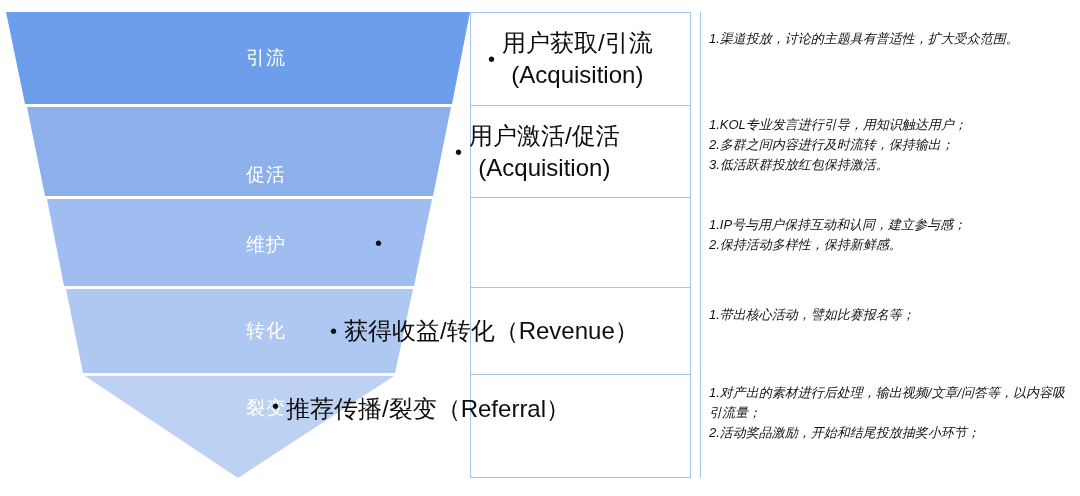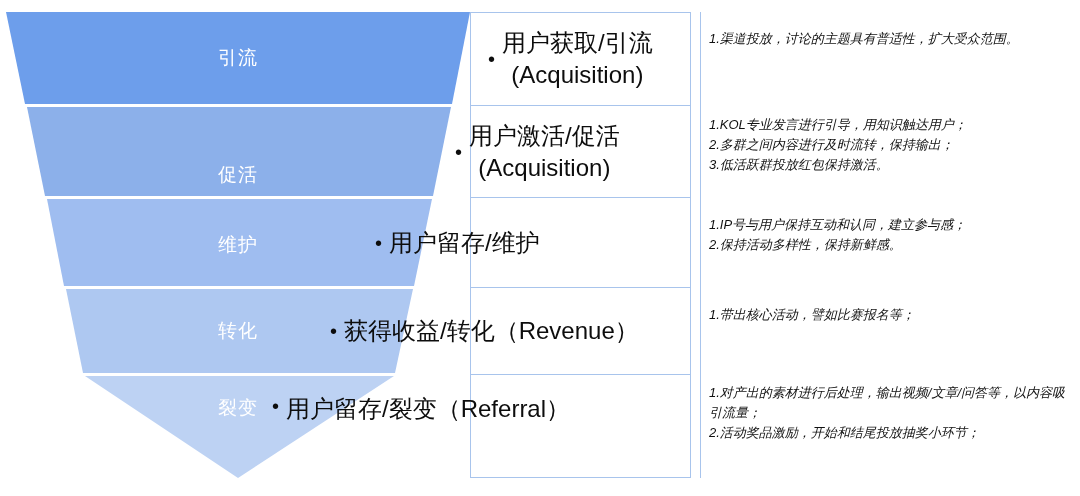--- a/index.html
+++ b/index.html
@@ -14,20 +14,21 @@
   
   #funnel{position:absolute;left:0;top:0;width:480px;height:496px;}
   .funnel-label{
     position:absolute;
     color:#ffffff;
     font-size:19px;
     letter-spacing:1px;
     white-space:nowrap;
     transform:translate(-50%,-50%);
     text-align:center;
+    margin-left:28px;
   }
 
   
   #mid-col{
     position:absolute;
     left:470px;top:12px;
     width:221px;height:466px;
     border:1px solid #a8c4ec;
     box-sizing:border-box;
     pointer-events:none;
@@ -115,35 +116,34 @@
     <span class="bullet">•</span>
     <span class="mid-text">
       <span>用户激活/促活</span>
       <span class="mid-l2">(Acquisition)</span>
     </span>
   </div>
 
   <div class="mid-cell" style="left:375px;top:198px;width:318px;height:89px;justify-content:flex-start;padding-left:0">
     <span class="bullet">•</span>
     <span class="mid-text">
-      <span>用户留存/维护</span>
     </span>
   </div>
 
   <div class="mid-cell" style="left:330px;top:288px;width:363px;height:86px;justify-content:flex-start;padding-left:0">
     <span class="bullet">•</span>
     <span class="mid-text">
       <span>获得收益/转化</span><span>（Revenue）</span>
     </span>
   </div>
 
   <div class="mid-cell" style="left:272px;top:375px;width:421px;height:103px;justify-content:flex-start;padding-left:0;align-items:flex-start;padding-top:18px">
     <span class="bullet">•</span>
     <span class="mid-text">
-      <span>用户留存/裂变</span><span>（Referral）</span>
+      <span>推荐传播/裂变</span><span>（Referral）</span>
     </span>
   </div>
 
   <div id="right-rule"></div>
 
   <div class="right-cell" style="top:12px;height:93px;align-items:flex-start;padding-top:17px">
     <span class="right-text">1.渠道投放，讨论的主题具有普适性，扩大受众范围。</span>
   </div>
 
   <div class="right-cell" style="top:105px;height:92px;align-items:flex-start;padding-top:10px">

